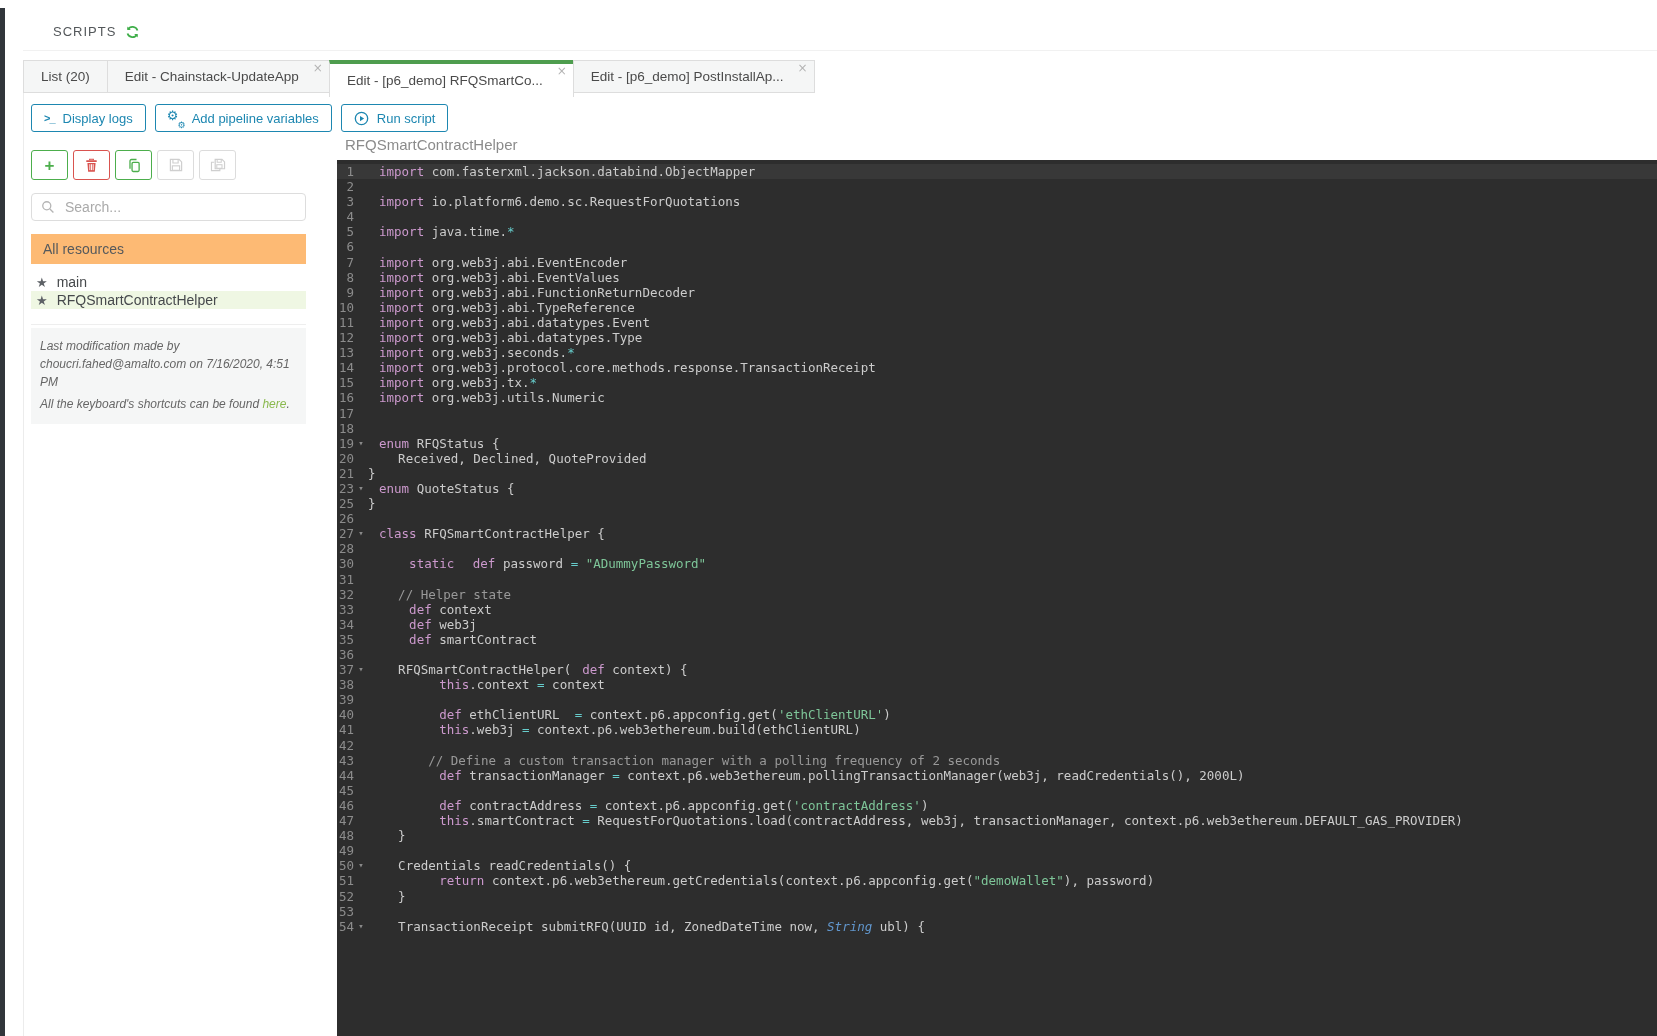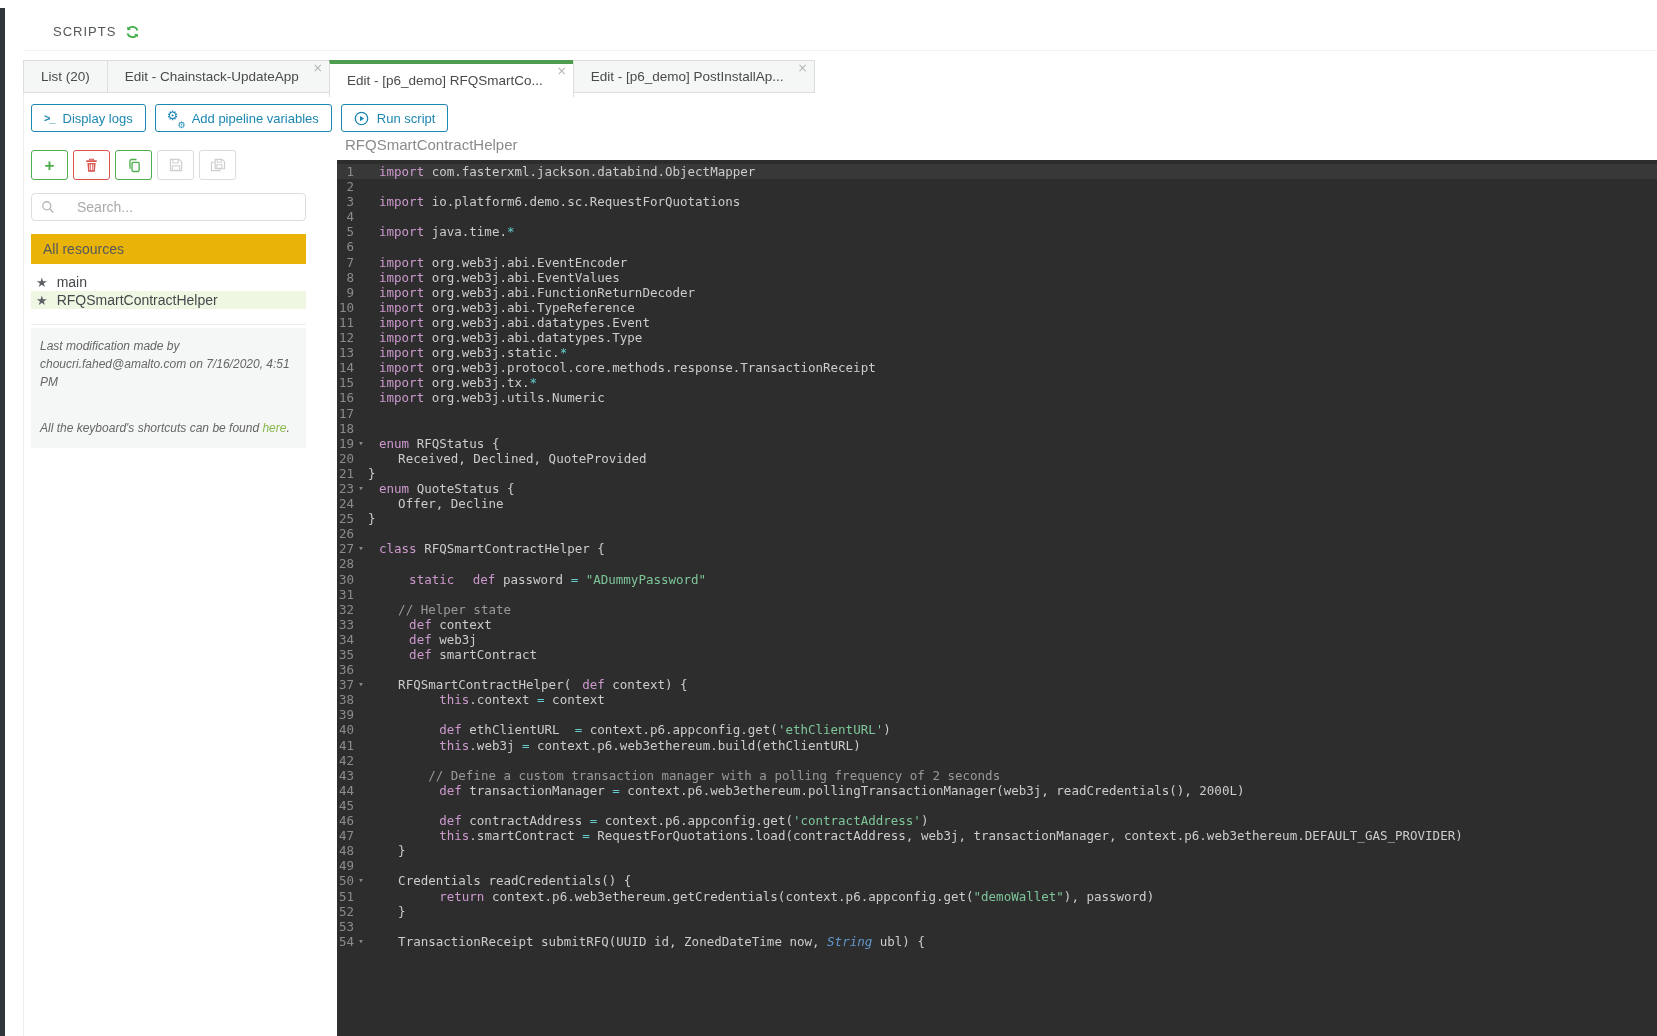--- a/index.html
+++ b/index.html
@@ -52,42 +52,42 @@
     width:37px;height:30px;border:1px solid #ccc;border-radius:3px;background:#fff;
     display:flex;align-items:center;justify-content:center;cursor:pointer;padding:0;
   }
   .tool-btn.green{border-color:var(--accent-green);}
   .tool-btn.red{border-color:var(--accent-red);}
   .tool-btn.disabled{border-color:#dcdcdc;}
   .plus-glyph{color:var(--accent-green);font-size:17px;font-weight:bold;line-height:1;}
 
   .search-box{
     margin-top:13px;height:28px;border:1px solid #ddd;border-radius:4px;background:#fff;
-    display:flex;align-items:center;padding:0 9px;gap:20px;
+    display:flex;align-items:center;padding:0 9px;gap:8px;
   }
   .search-box input{
     border:none;outline:none;flex:1;font-size:14px;color:#555;background:transparent;
     font-family:"Liberation Sans", sans-serif;
   }
   .search-box input::placeholder{color:#aaa;}
 
-  .group-header{margin-top:13px;background:#eab308;padding:7px 12px;font-size:14px;color:#55595c;}
+  .group-header{margin-top:13px;background:#fdba74;padding:7px 12px;font-size:14px;color:#55595c;}
 
   .resource-list{margin-top:9px;}
   .resource{display:flex;align-items:center;gap:9px;padding:1px 5px;font-size:14px;color:#46494c;cursor:pointer;}
   .resource.selected{background:var(--selected-row-bg);}
   .star-glyph{font-size:13px;color:#5d6166;line-height:1;}
 
   .list-divider{margin-top:15px;border-top:1px solid #eee;}
   .info-box{
     margin-top:3px;background:#f5f6f6;padding:9px 8px 11px 9px;font-style:italic;color:#666;
     font-size:12px;line-height:1.5;
   }
   .info-box .block{display:block;}
-  .shortcuts-note{margin-top:28px;}
+  .shortcuts-note{margin-top:4px;}
   .here-link{color:var(--link-green);cursor:pointer;text-decoration:none;}
 
   .editor-title{position:absolute;left:345px;top:136px;font-size:15px;color:#8b8b8b;}
   .code-editor{
     position:absolute;left:337px;top:160px;right:0;bottom:0;background:var(--editor-bg);
     padding-top:4px;font-family:"DejaVu Sans Mono", monospace;font-size:12.5px;line-height:15.1px;
     overflow:hidden;cursor:text;
   }
   .cm-line{display:flex;white-space:pre;}
   .cm-line.active{background:var(--editor-active-line);}
@@ -248,31 +248,30 @@
       <div class="cm-line"><span class="gut">3</span><span class="fold"></span><span class="codetxt"><span class="tk-k">import</span><span class="tk-p"> io.platform6.demo.sc.RequestForQuotations</span></span></div>
       <div class="cm-line"><span class="gut">4</span><span class="fold"></span><span class="codetxt"></span></div>
       <div class="cm-line"><span class="gut">5</span><span class="fold"></span><span class="codetxt"><span class="tk-k">import</span><span class="tk-p"> java.time.</span><span class="tk-o">*</span></span></div>
       <div class="cm-line"><span class="gut">6</span><span class="fold"></span><span class="codetxt"></span></div>
       <div class="cm-line"><span class="gut">7</span><span class="fold"></span><span class="codetxt"><span class="tk-k">import</span><span class="tk-p"> org.web3j.abi.EventEncoder</span></span></div>
       <div class="cm-line"><span class="gut">8</span><span class="fold"></span><span class="codetxt"><span class="tk-k">import</span><span class="tk-p"> org.web3j.abi.EventValues</span></span></div>
       <div class="cm-line"><span class="gut">9</span><span class="fold"></span><span class="codetxt"><span class="tk-k">import</span><span class="tk-p"> org.web3j.abi.FunctionReturnDecoder</span></span></div>
       <div class="cm-line"><span class="gut">10</span><span class="fold"></span><span class="codetxt"><span class="tk-k">import</span><span class="tk-p"> org.web3j.abi.TypeReference</span></span></div>
       <div class="cm-line"><span class="gut">11</span><span class="fold"></span><span class="codetxt"><span class="tk-k">import</span><span class="tk-p"> org.web3j.abi.datatypes.Event</span></span></div>
       <div class="cm-line"><span class="gut">12</span><span class="fold"></span><span class="codetxt"><span class="tk-k">import</span><span class="tk-p"> org.web3j.abi.datatypes.Type</span></span></div>
-      <div class="cm-line"><span class="gut">13</span><span class="fold"></span><span class="codetxt"><span class="tk-k">import</span><span class="tk-p"> org.web3j.static.</span><span class="tk-o">*</span></span></div>
+      <div class="cm-line"><span class="gut">13</span><span class="fold"></span><span class="codetxt"><span class="tk-k">import</span><span class="tk-p"> org.web3j.seconds.</span><span class="tk-o">*</span></span></div>
       <div class="cm-line"><span class="gut">14</span><span class="fold"></span><span class="codetxt"><span class="tk-k">import</span><span class="tk-p"> org.web3j.protocol.core.methods.response.TransactionReceipt</span></span></div>
       <div class="cm-line"><span class="gut">15</span><span class="fold"></span><span class="codetxt"><span class="tk-k">import</span><span class="tk-p"> org.web3j.tx.</span><span class="tk-o">*</span></span></div>
       <div class="cm-line"><span class="gut">16</span><span class="fold"></span><span class="codetxt"><span class="tk-k">import</span><span class="tk-p"> org.web3j.utils.Numeric</span></span></div>
       <div class="cm-line"><span class="gut">17</span><span class="fold"></span><span class="codetxt"></span></div>
       <div class="cm-line"><span class="gut">18</span><span class="fold"></span><span class="codetxt"></span></div>
       <div class="cm-line"><span class="gut">19</span><span class="fold">▾</span><span class="codetxt"><span class="tk-k">enum</span><span class="tk-p"> RFQStatus {</span></span></div>
       <div class="cm-line"><span class="gut">20</span><span class="fold"></span><span class="codetxt"><span class="tk-p">    Received, Declined, QuoteProvided</span></span></div>
       <div class="cm-line"><span class="gut">21</span><span class="fold"></span><span class="codetxt"><span class="tk-p">}</span></span></div>
       <div class="cm-line"><span class="gut">23</span><span class="fold">▾</span><span class="codetxt"><span class="tk-k">enum</span><span class="tk-p"> QuoteStatus {</span></span></div>
-      <div class="cm-line"><span class="gut">24</span><span class="fold"></span><span class="codetxt"><span class="tk-p">    Offer, Decline</span></span></div>
       <div class="cm-line"><span class="gut">25</span><span class="fold"></span><span class="codetxt"><span class="tk-p">}</span></span></div>
       <div class="cm-line"><span class="gut">26</span><span class="fold"></span><span class="codetxt"></span></div>
       <div class="cm-line"><span class="gut">27</span><span class="fold">▾</span><span class="codetxt"><span class="tk-k">class</span><span class="tk-p"> RFQSmartContractHelper {</span></span></div>
       <div class="cm-line"><span class="gut">28</span><span class="fold"></span><span class="codetxt"></span></div>
       <div class="cm-line"><span class="gut">30</span><span class="fold"></span><span class="codetxt"><span class="tk-p">    </span><span class="tk-k">static</span><span class="tk-p"> </span><span class="tk-k">def</span><span class="tk-p"> password </span><span class="tk-o">=</span><span class="tk-p"> </span><span class="tk-s">"ADummyPassword"</span></span></div>
       <div class="cm-line"><span class="gut">31</span><span class="fold"></span><span class="codetxt"></span></div>
       <div class="cm-line"><span class="gut">32</span><span class="fold"></span><span class="codetxt"><span class="tk-c">    // Helper state</span></span></div>
       <div class="cm-line"><span class="gut">33</span><span class="fold"></span><span class="codetxt"><span class="tk-p">    </span><span class="tk-k">def</span><span class="tk-p"> context</span></span></div>
       <div class="cm-line"><span class="gut">34</span><span class="fold"></span><span class="codetxt"><span class="tk-p">    </span><span class="tk-k">def</span><span class="tk-p"> web3j</span></span></div>
       <div class="cm-line"><span class="gut">35</span><span class="fold"></span><span class="codetxt"><span class="tk-p">    </span><span class="tk-k">def</span><span class="tk-p"> smartContract</span></span></div>

